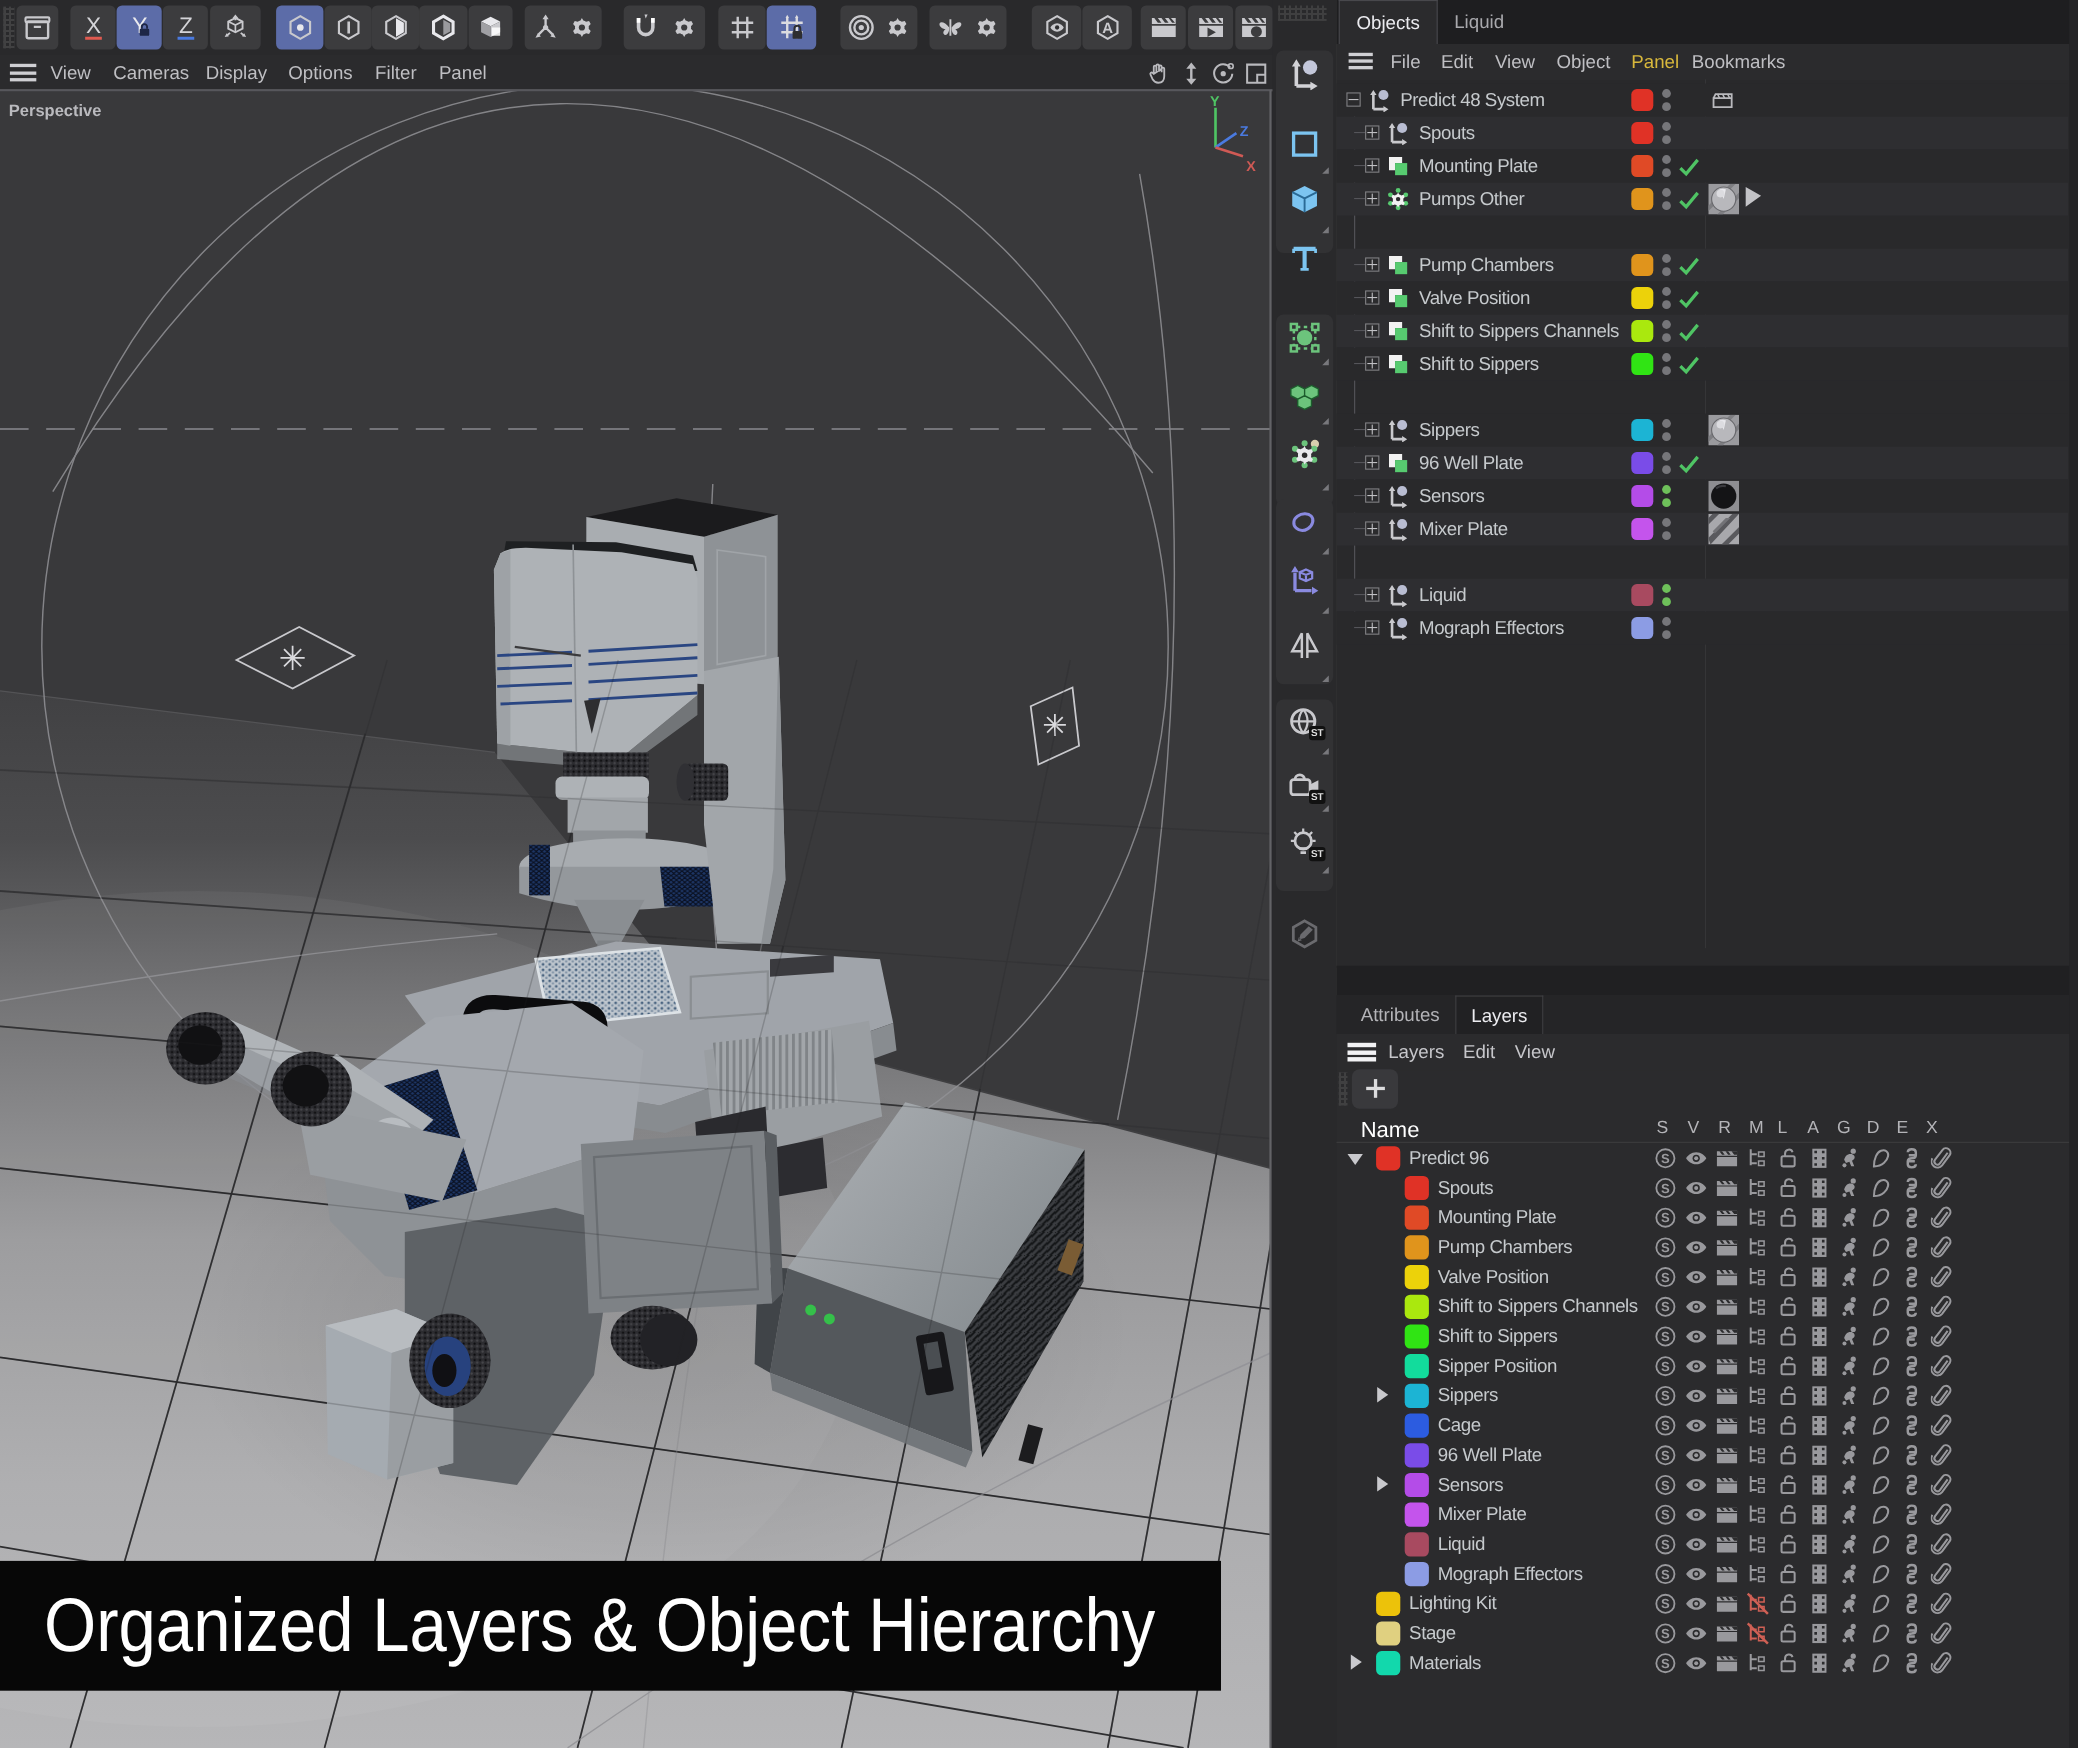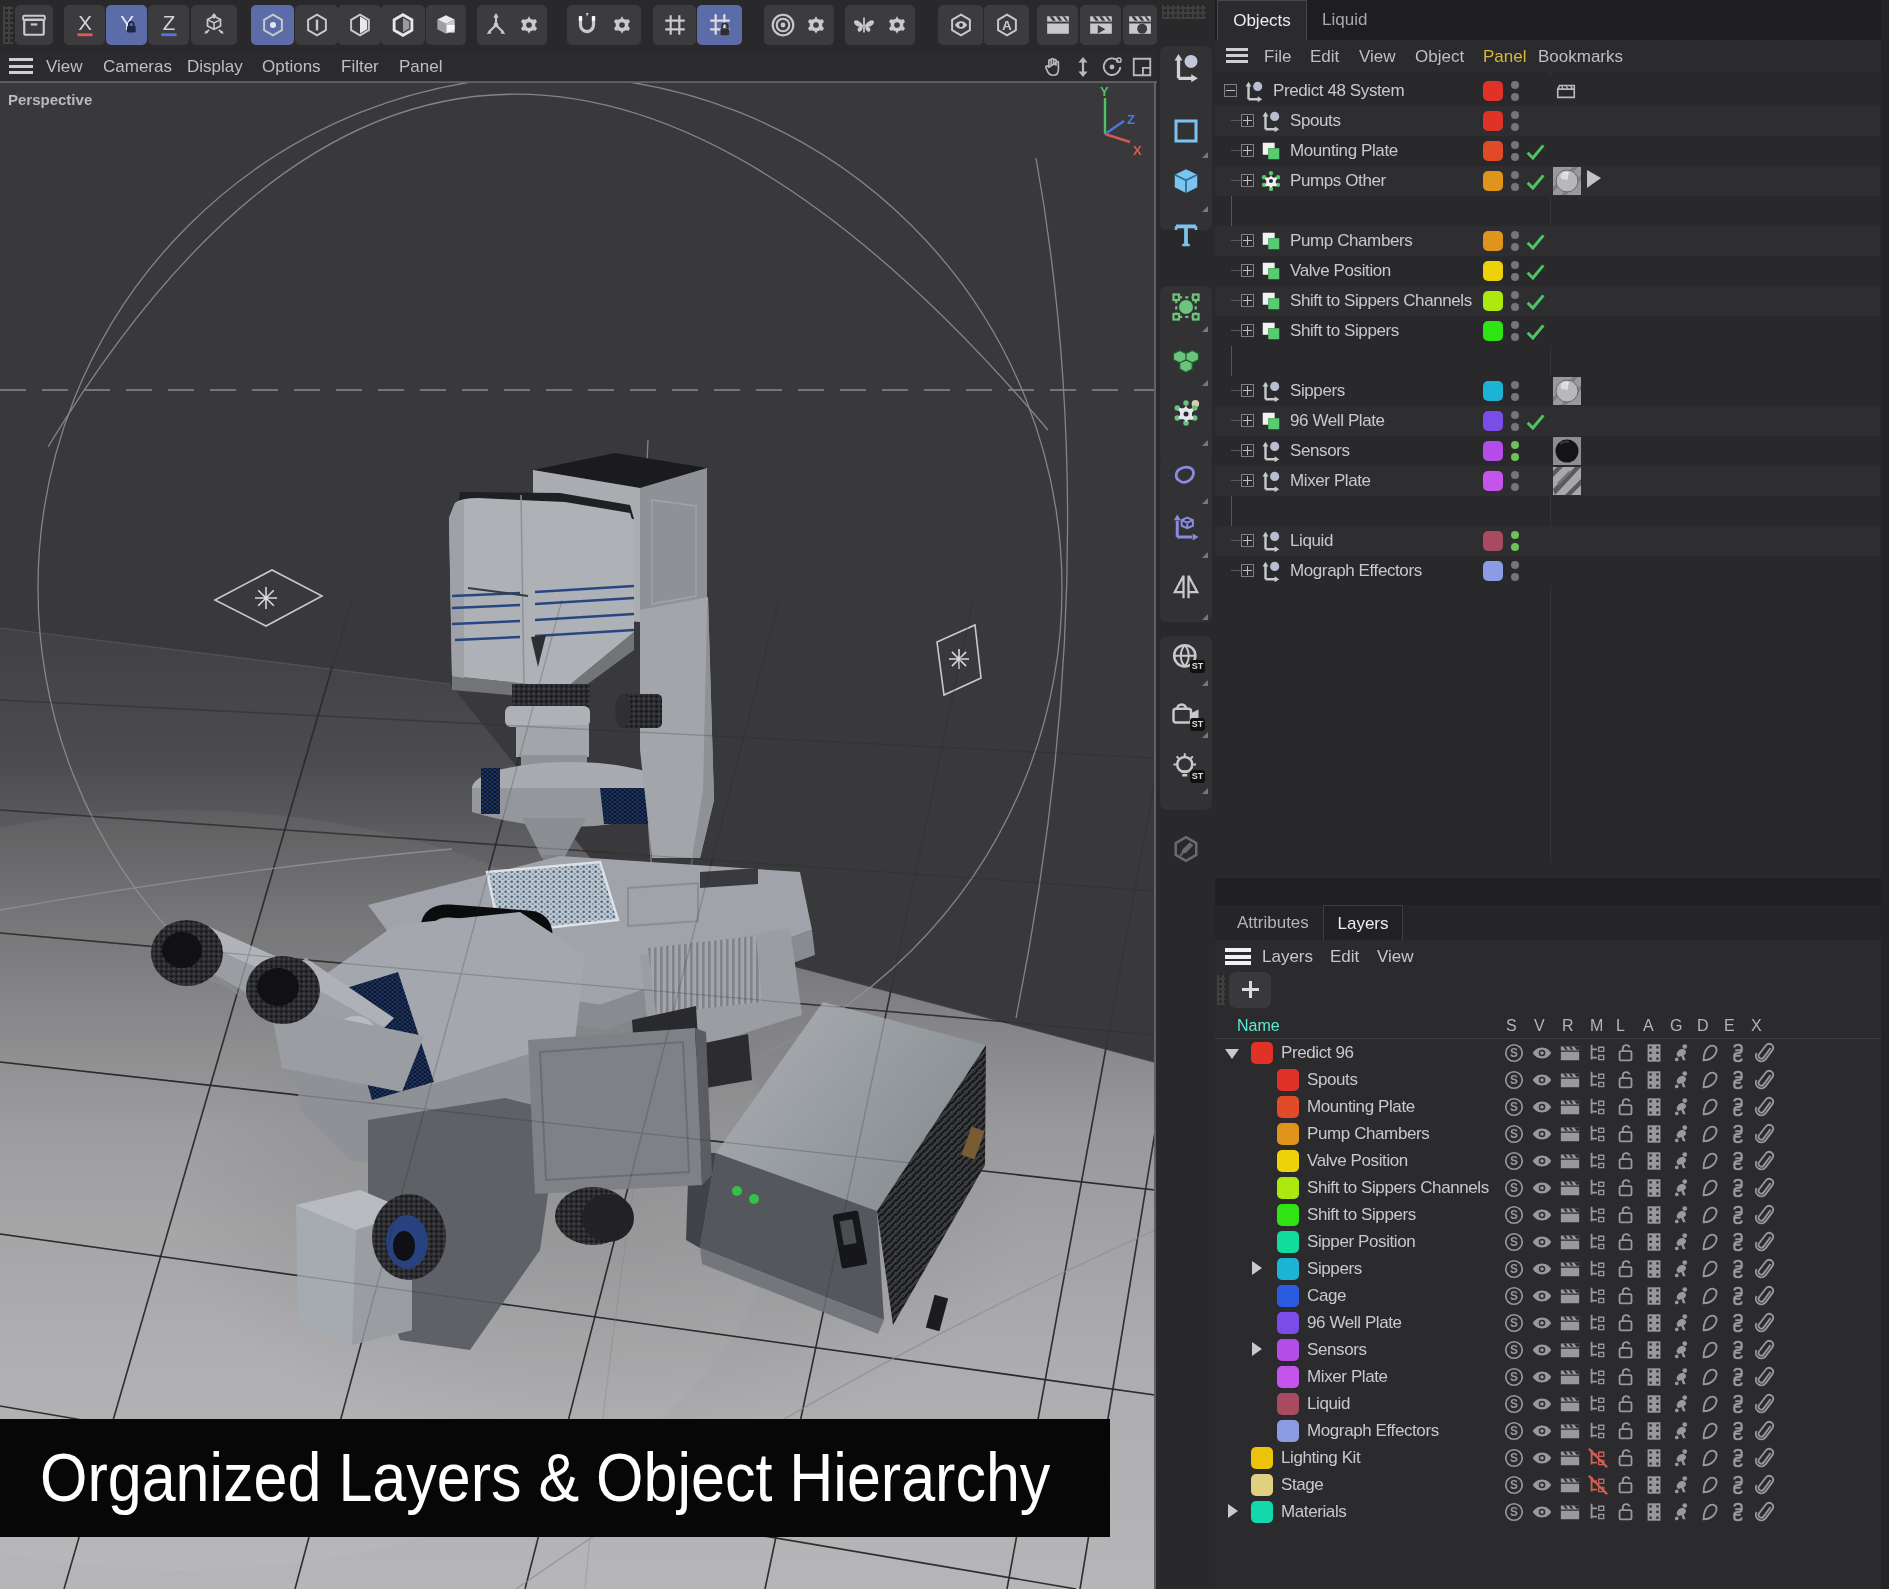--- a/index.html
+++ b/index.html
@@ -825,21 +825,21 @@
       </div>
       <div class="abs" style="left:47px;top:42px;font-size:17px;color:#c6c6ca">Layers</div>
       <div class="abs" style="left:115px;top:42px;font-size:17px;color:#c6c6ca">Edit</div>
       <div class="abs" style="left:162px;top:42px;font-size:17px;color:#c6c6ca">View</div>
       <div class="abs" style="left:14px;top:67px;width:42px;height:36px;background:#39393c;border-radius:7px"></div>
       <div class="abs" style="left:27px;top:76px;width:17px;height:17px">
         <div style="position:absolute;left:7px;top:0;width:2.5px;height:17px;background:#dcdcde"></div>
         <div style="position:absolute;left:0;top:7px;width:17px;height:2.5px;background:#dcdcde"></div>
       </div>
       <div class="abs" style="left:2px;top:70px;width:8px;height:30px;background:repeating-linear-gradient(0deg,#555 0 2px,transparent 2px 5px),repeating-linear-gradient(90deg,#555 0 2px,transparent 2px 5px);opacity:.5"></div>
-      <div class="abs" style="left:22px;top:112px;font-size:16px;color:#5eead4">Name</div>
+      <div class="abs" style="left:22px;top:112px;font-size:20px;color:#ffffff">Name</div>
       <div class="abs" style="left:291px;top:112px;font-size:16px;color:#b4b4b8">S</div>
       <div class="abs" style="left:319px;top:112px;font-size:16px;color:#b4b4b8">V</div>
       <div class="abs" style="left:347px;top:112px;font-size:16px;color:#b4b4b8">R</div>
       <div class="abs" style="left:375px;top:112px;font-size:16px;color:#b4b4b8">M</div>
       <div class="abs" style="left:401px;top:112px;font-size:16px;color:#b4b4b8">L</div>
       <div class="abs" style="left:428px;top:112px;font-size:16px;color:#b4b4b8">A</div>
       <div class="abs" style="left:455px;top:112px;font-size:16px;color:#b4b4b8">G</div>
       <div class="abs" style="left:482px;top:112px;font-size:16px;color:#b4b4b8">D</div>
       <div class="abs" style="left:509px;top:112px;font-size:16px;color:#b4b4b8">E</div>
       <div class="abs" style="left:536px;top:112px;font-size:16px;color:#b4b4b8">X</div>

